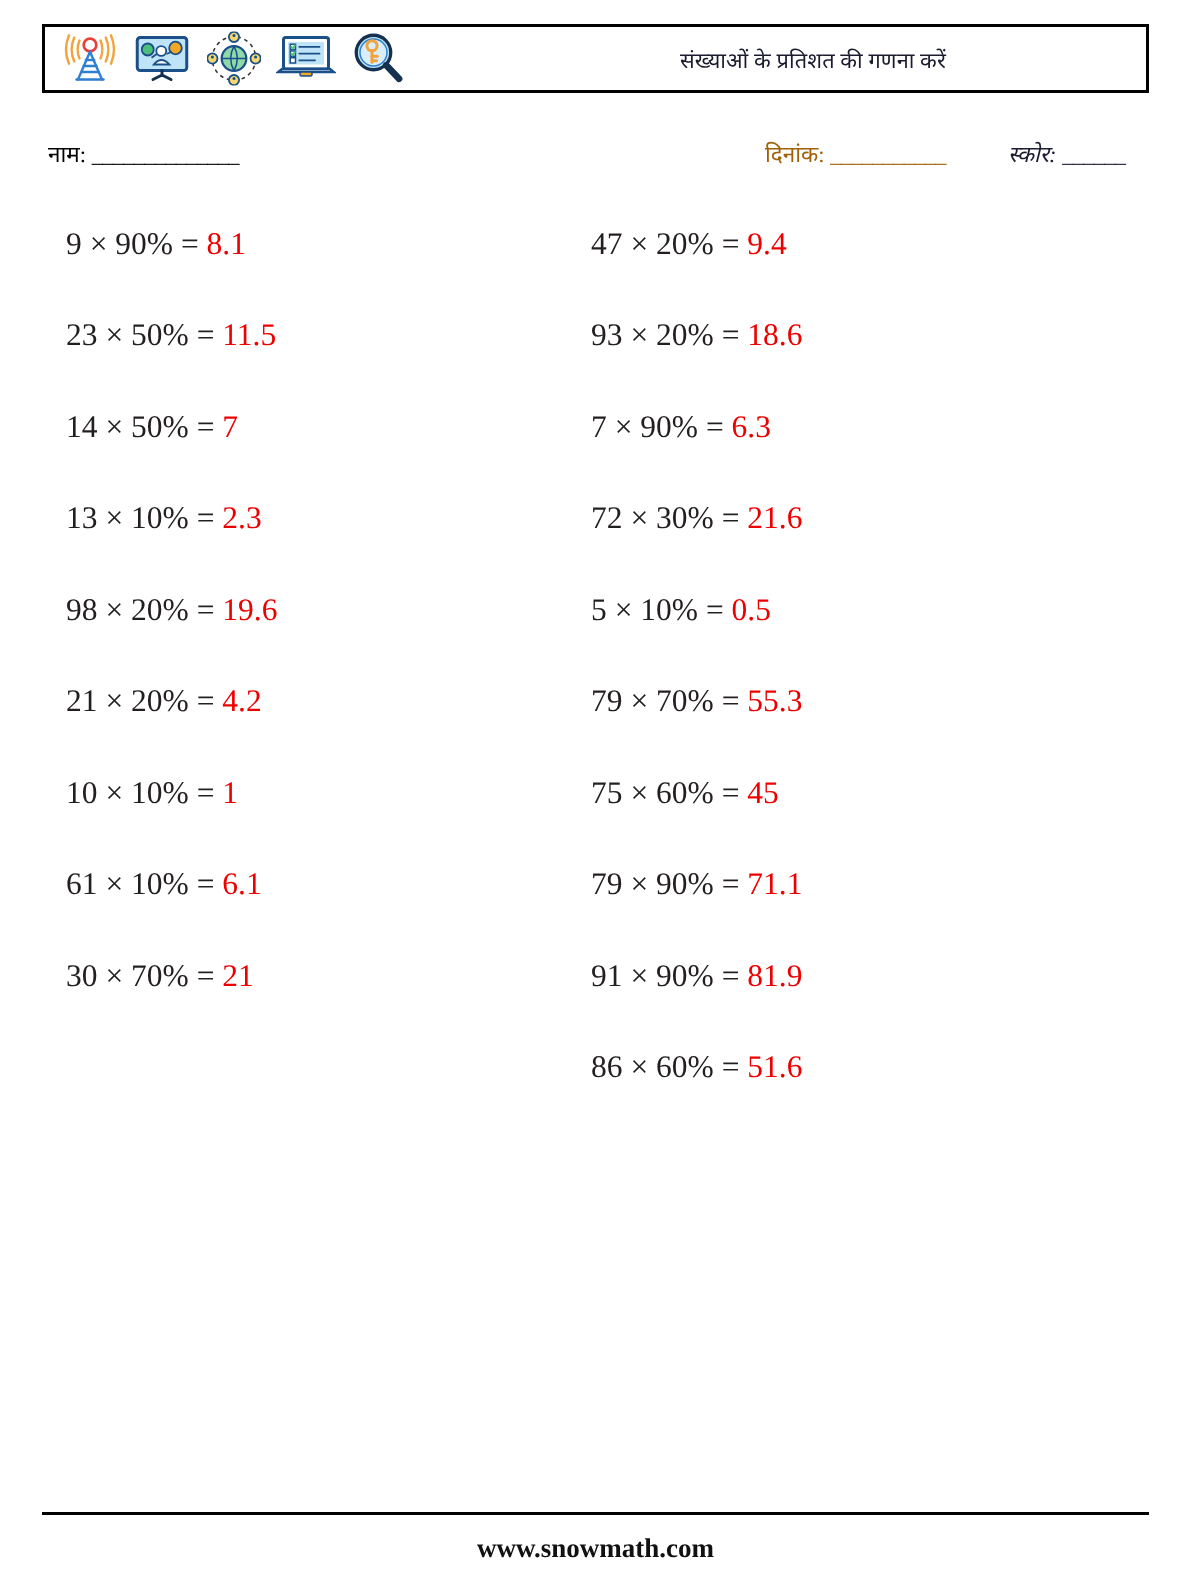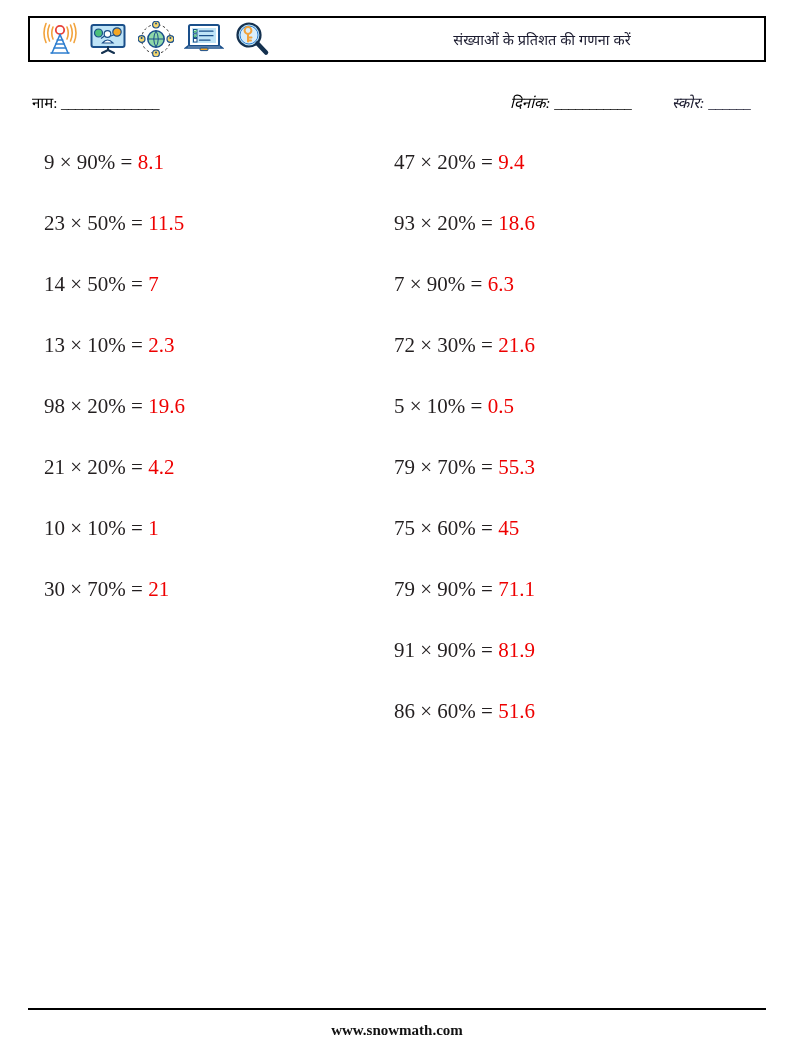--- a/index.html
+++ b/index.html
@@ -80,23 +80,22 @@
     top: 0;
     font-size: 15px;
     color: #000000;
     white-space: nowrap;
   }
   .info-date {
     position: absolute;
     left: 510px;
     top: 0;
     font-size: 15px;
-    color: #000000;
-    white-space: nowrap;
-    font-style: italic;
+    color: #a16207;
+    white-space: nowrap;
   }
   .info-score {
     position: absolute;
     left: 672px;
     top: 0;
     font-size: 15px;
     color: #1b1b2f;
     white-space: nowrap;
     font-style: italic;
   }
@@ -138,21 +137,21 @@
     width: 738px;
     height: 0;
     border-top: 2px solid #000000;
   }
   .footer-text {
     position: absolute;
     left: 0;
     top: 1022px;
     width: 794px;
     text-align: center;
-    font-size: 15px;
+    font-size: 18px;
     font-weight: bold;
     font-family: "Liberation Serif", "DejaVu Serif", serif;
     color: #111111;
   }
 </style>
 </head>
 <body>
 
 <div class="page">
 
@@ -265,20 +264,21 @@
 
   <div class="problems">
     <div class="col col-left" id="col-left">
         <div class="prob"><span class="expr">9 × 90% = </span><span class="ans">8.1</span></div>
         <div class="prob"><span class="expr">23 × 50% = </span><span class="ans">11.5</span></div>
         <div class="prob"><span class="expr">14 × 50% = </span><span class="ans">7</span></div>
         <div class="prob"><span class="expr">13 × 10% = </span><span class="ans">2.3</span></div>
         <div class="prob"><span class="expr">98 × 20% = </span><span class="ans">19.6</span></div>
         <div class="prob"><span class="expr">21 × 20% = </span><span class="ans">4.2</span></div>
         <div class="prob"><span class="expr">10 × 10% = </span><span class="ans">1</span></div>
+        <div class="prob"><span class="expr">61 × 10% = </span><span class="ans">6.1</span></div>
         <div class="prob"><span class="expr">30 × 70% = </span><span class="ans">21</span></div>
       </div>
     <div class="col col-right" id="col-right">
         <div class="prob"><span class="expr">47 × 20% = </span><span class="ans">9.4</span></div>
         <div class="prob"><span class="expr">93 × 20% = </span><span class="ans">18.6</span></div>
         <div class="prob"><span class="expr">7 × 90% = </span><span class="ans">6.3</span></div>
         <div class="prob"><span class="expr">72 × 30% = </span><span class="ans">21.6</span></div>
         <div class="prob"><span class="expr">5 × 10% = </span><span class="ans">0.5</span></div>
         <div class="prob"><span class="expr">79 × 70% = </span><span class="ans">55.3</span></div>
         <div class="prob"><span class="expr">75 × 60% = </span><span class="ans">45</span></div>

